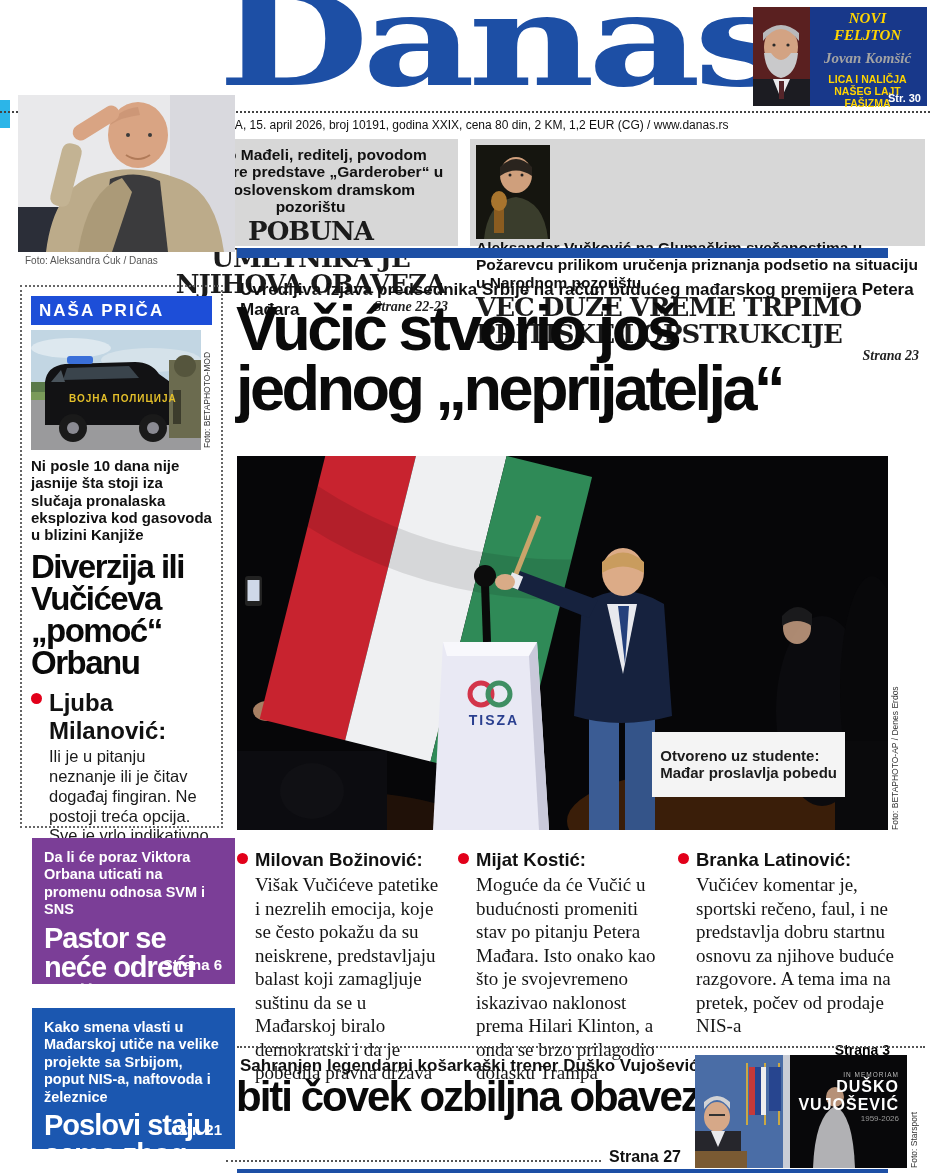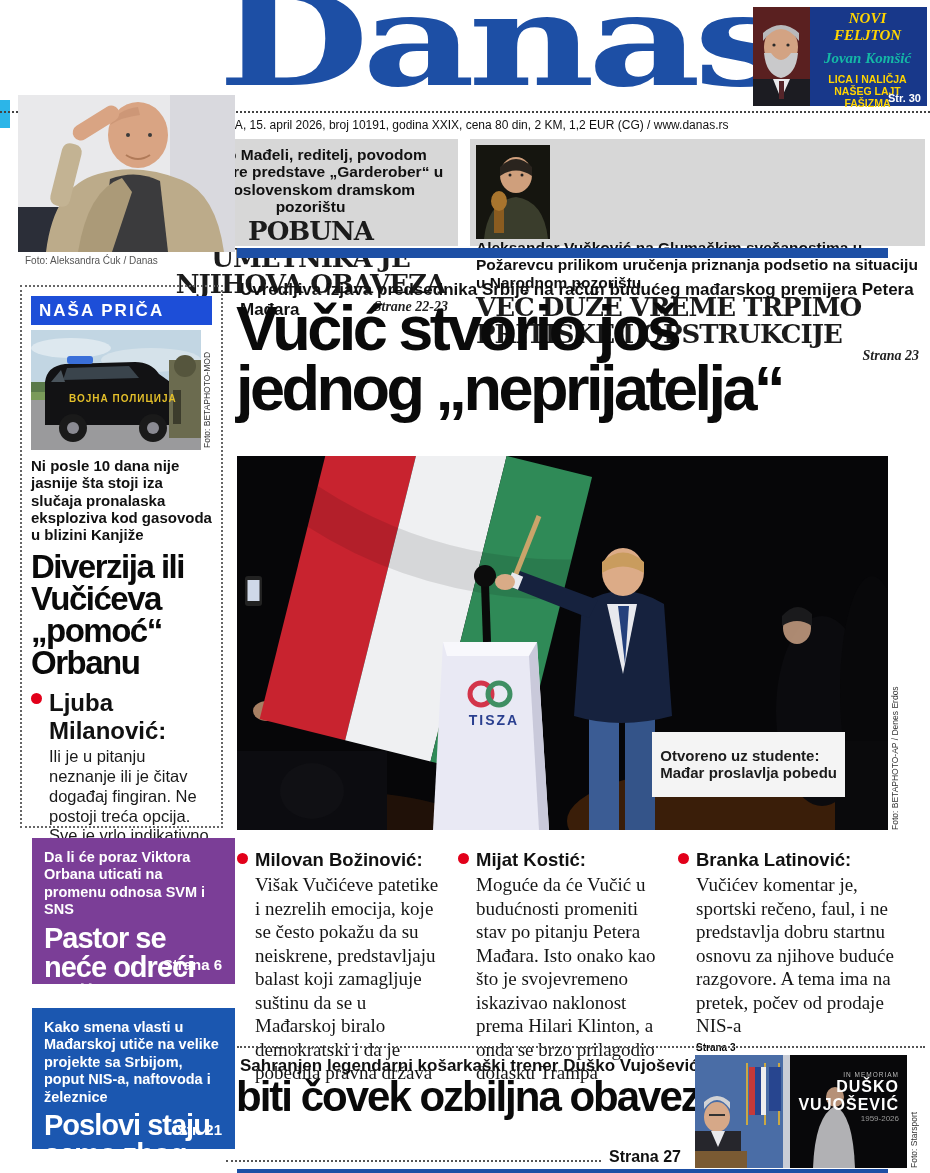--- a/index.html
+++ b/index.html
@@ -10,21 +10,21 @@
   .logo { position:absolute; left:218px; top:-24px; color:#1d4fa5;
           font-family:"DejaVu Serif", serif; font-weight:bold; font-size:128px;
           letter-spacing:-5px; transform:scaleX(1.36); transform-origin:left top; line-height:1; }
   .cyan-sq { position:absolute; left:0; top:100px; width:10px; height:28px; background:#2cb5e8; }
   .feljton { position:absolute; left:753px; top:7px; width:174px; height:99px;
              background:#18388a; display:flex; z-index:4; }
   .feljton-photo { width:57px; height:99px; flex:0 0 57px; }
   .feljton-text { flex:1; padding:3px 7px 2px 5px; text-align:center; position:relative; }
   .f-label { color:#ffd400; font-family:"Liberation Serif", serif; font-style:italic;
              font-weight:bold; font-size:15px; }
-  .f-author { color:#14b8a6; font-family:"Liberation Serif", serif; font-style:italic;
+  .f-author { color:#a3a3a3; font-family:"Liberation Serif", serif; font-style:italic;
               font-weight:bold; font-size:15px; margin-top:6px; }
   .f-title { color:#ffd400; font-weight:bold; font-size:10.5px; line-height:1.15; margin-top:6px; }
   .f-page { position:absolute; right:6px; bottom:2px; color:#fff; font-weight:bold; font-size:11px; }
 
   .top-rule { position:absolute; left:0; top:111px; width:930px; border-top:2px dotted #444; }
   .dateline { position:absolute; left:0; top:118px; width:930px; text-align:center;
               font-size:12px; color:#111; }
 
   
   .teaser { position:absolute; background:#d7d7d7; }
@@ -87,21 +87,21 @@
   .main-caption { position:absolute; right:43px; bottom:33px; background:#f4f4f4;
                   padding:15px 8px; font-weight:bold; font-size:15px; line-height:1.18; color:#1c1c1c; }
   .main-credit { position:absolute; left:890px; top:640px; height:190px; }
 
   
   .qcol { position:absolute; top:839px; width:202px; }
   .qc1 { left:237px; } .qc2 { left:458px; } .qc3 { left:678px; width:240px; }
   .qc-name { font-weight:bold; font-size:18.5px; color:#111; }
   .qc-text { font-family:"Liberation Serif", serif; font-size:19px; line-height:1.24;
              color:#161616; margin-top:2px; }
-  .qc-page { text-align:left; font-weight:bold; font-size:10px; margin-top:4px; padding-right:28px; }
+  .qc-page { text-align:right; font-weight:bold; font-size:14px; margin-top:4px; padding-right:28px; }
 
   .mid-sep { position:absolute; left:237px; top:1046px; width:688px; border-top:2px dotted #555; }
 
   
   .bottom-kicker { position:absolute; left:240px; top:1056px; font-size:17px; font-weight:bold; color:#111; }
   .bottom-headline { position:absolute; left:236px; top:1076px; font-size:42px; font-weight:bold;
                      letter-spacing:-2px; line-height:0.98; color:#0a0a0a; }
   .strana-row { position:absolute; left:226px; top:1148px; width:455px; display:flex; align-items:flex-end; }
   .strana-dots { flex:1; border-bottom:2px dotted #555; margin-bottom:4px; margin-right:8px; }
   .strana-label { font-weight:bold; font-size:16px; color:#111; }

